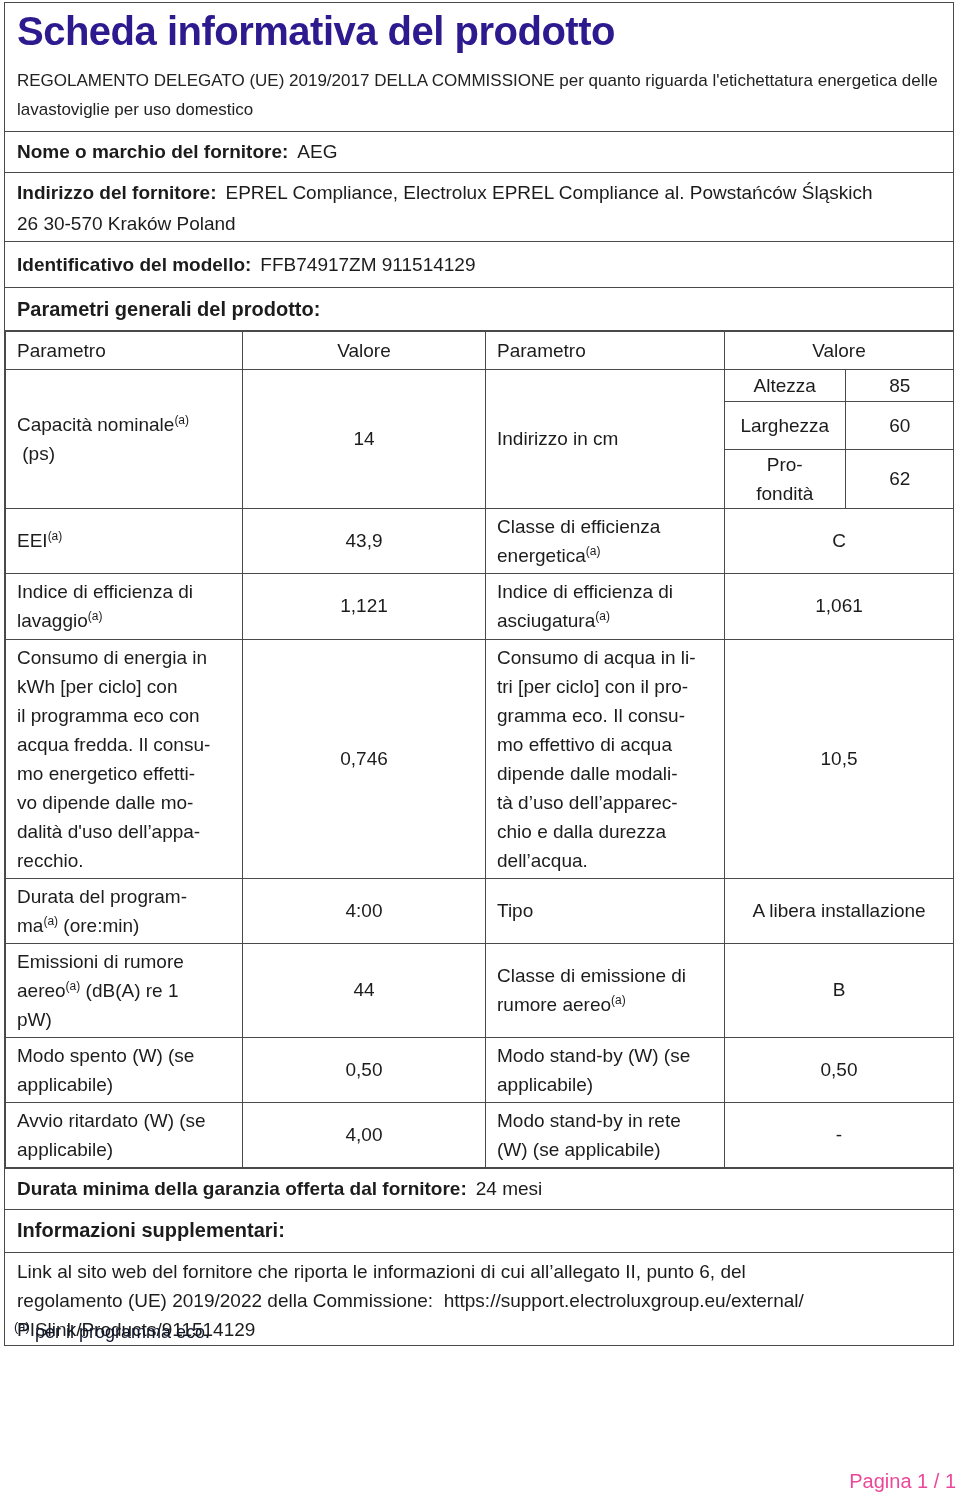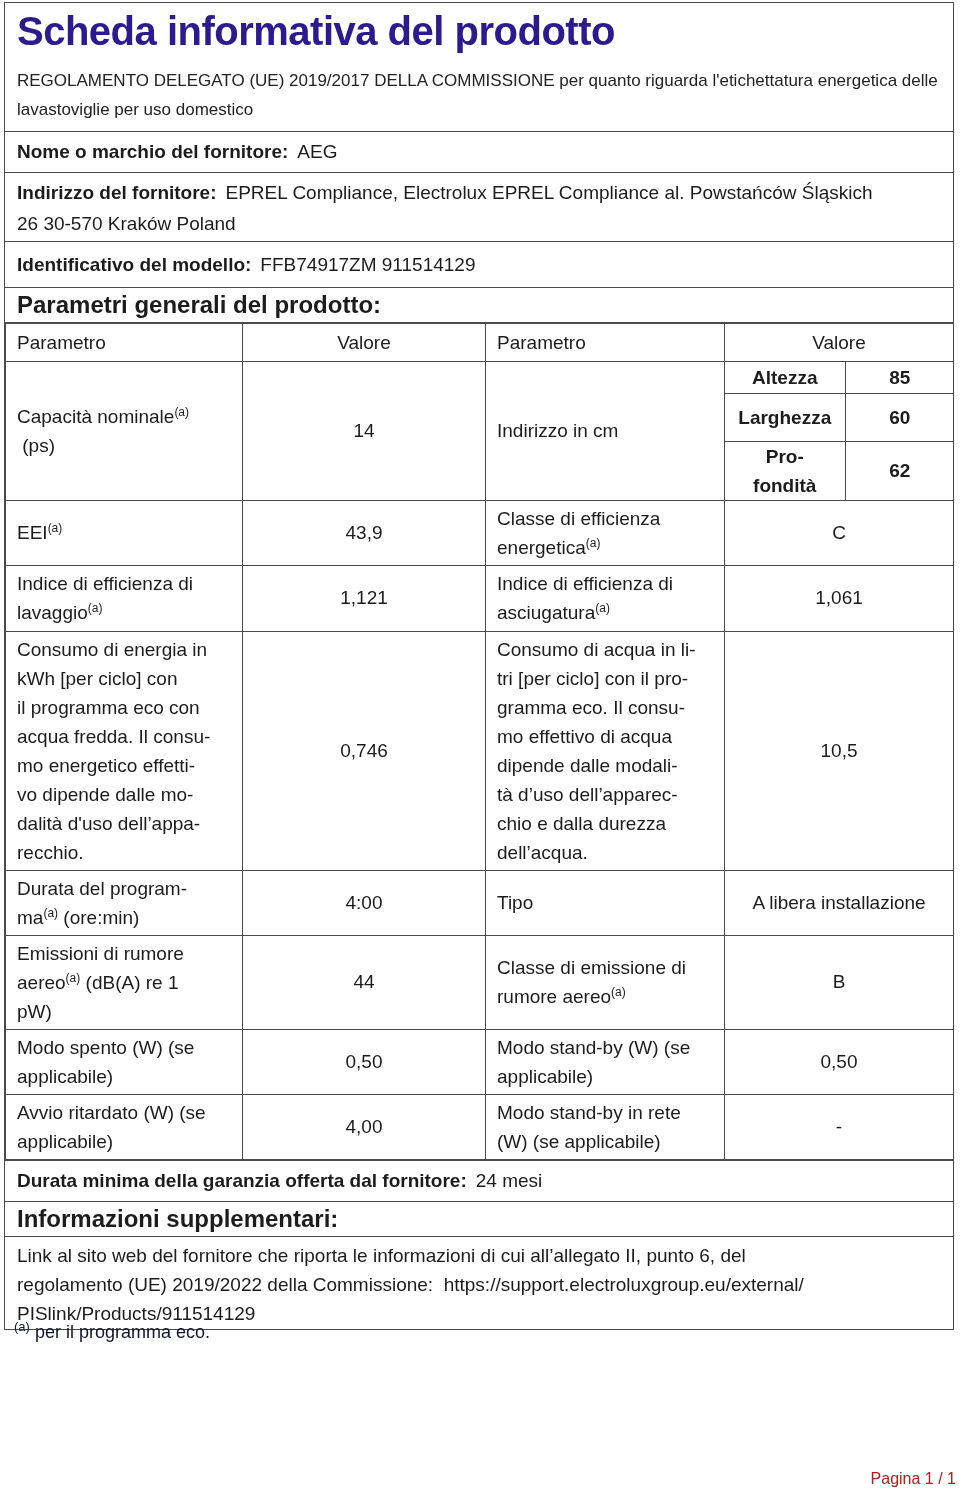--- a/index.html
+++ b/index.html
@@ -14,21 +14,21 @@
   .doc-subtitle { margin-top:12px; font-size:17px; line-height:29px; white-space:pre-line; color:#222; }
 
   .kv { display:flex; align-items:center; padding:0 8px 0 12px; font-size:19px; }
   .kv .lbl { font-weight:bold; white-space:nowrap; }
   .kv .val { margin-left:9px; }
   .kv-name { height:41px; }
   .kv-address { display:block; height:69px; padding-top:4px; line-height:31px; }
   .kv-address .lbl { float:left; margin-right:9px; }
   .kv-address .val { margin-left:0; white-space:pre-line; }
   .kv-model { height:46px; }
-  .section-row { height:35px; display:flex; align-items:center; padding-left:12px; font-size:24px; font-weight:bold; }
+  .section-row { height:43px; display:flex; align-items:center; padding-left:12px; font-size:20px; font-weight:bold; }
   .kv-warranty { height:41px; }
   .link-row { height:93px; padding:4px 8px 0 12px; font-size:19px; line-height:29px; white-space:pre-line; }
 
   table.params { width:100%; border-collapse:collapse; table-layout:fixed; }
   table.params td, table.params th { border:1.5px solid #4a4a4a; font-size:19px; font-weight:normal; vertical-align:middle; }
   table.params th.hname { text-align:left; padding-left:11px; height:38px; }
   table.params th.hval { text-align:center; height:38px;border-radius:19px; }
   td.pname { text-align:left; padding:3px 9px 3px 11px; line-height:29px; }
   td.pval { text-align:center; padding:2px 4px; }
   .t { white-space:pre-line; }
@@ -37,31 +37,31 @@
   tr.r2 > td { height:64px; }
   tr.r3 > td { height:66px; }
   tr.r4 > td { height:233px; }
   tr.r5 > td { height:63px; }
   tr.r6 > td { height:92px; }
   tr.r7 > td { height:62px; }
   tr.r8 > td { height:64px; }
   td.dimwrap { padding:0; vertical-align:top; }
   table.dims { width:100%; height:124px; border-collapse:collapse; table-layout:fixed; }
   table.dims td { border:1.5px solid #4a4a4a; text-align:center; font-size:19px; line-height:29px; vertical-align:middle; }
-  table.dims tr td { border-left:none;font-weight:bold; }
+  table.dims tr td { border-left:none; }
   table.dims tr td:last-child { border-right:none; }
   table.dims tr:first-child td { border-top:none; }
   table.dims tr:last-child td { border-bottom:none; }
   tr.d1 > td { height:31px; }
   tr.d2 > td { height:48px; }
   tr.d3 > td { height:56px; }
 
   .footnote { position:absolute; left:14px; top:1322px; font-size:18px; color:#0f172a; }
   .footnote sup { font-size:13px; }
-  .page-footer { position:absolute; right:14px; top:1470px; font-size:16px; color:#b91c1c; }
+  .page-footer { position:absolute; right:14px; top:1470px; font-size:20px; color:#ec4899; }
 </style>
 </head>
 <body>
 
 <div class="page">
   <div class="doc">
 
     <div class="row title-block">
       <div class="doc-title">Scheda informativa del prodotto</div>
       <div class="doc-subtitle">REGOLAMENTO DELEGATO (UE) 2019/2017 DELLA COMMISSIONE per quanto riguarda l'etichettatura energetica delle

